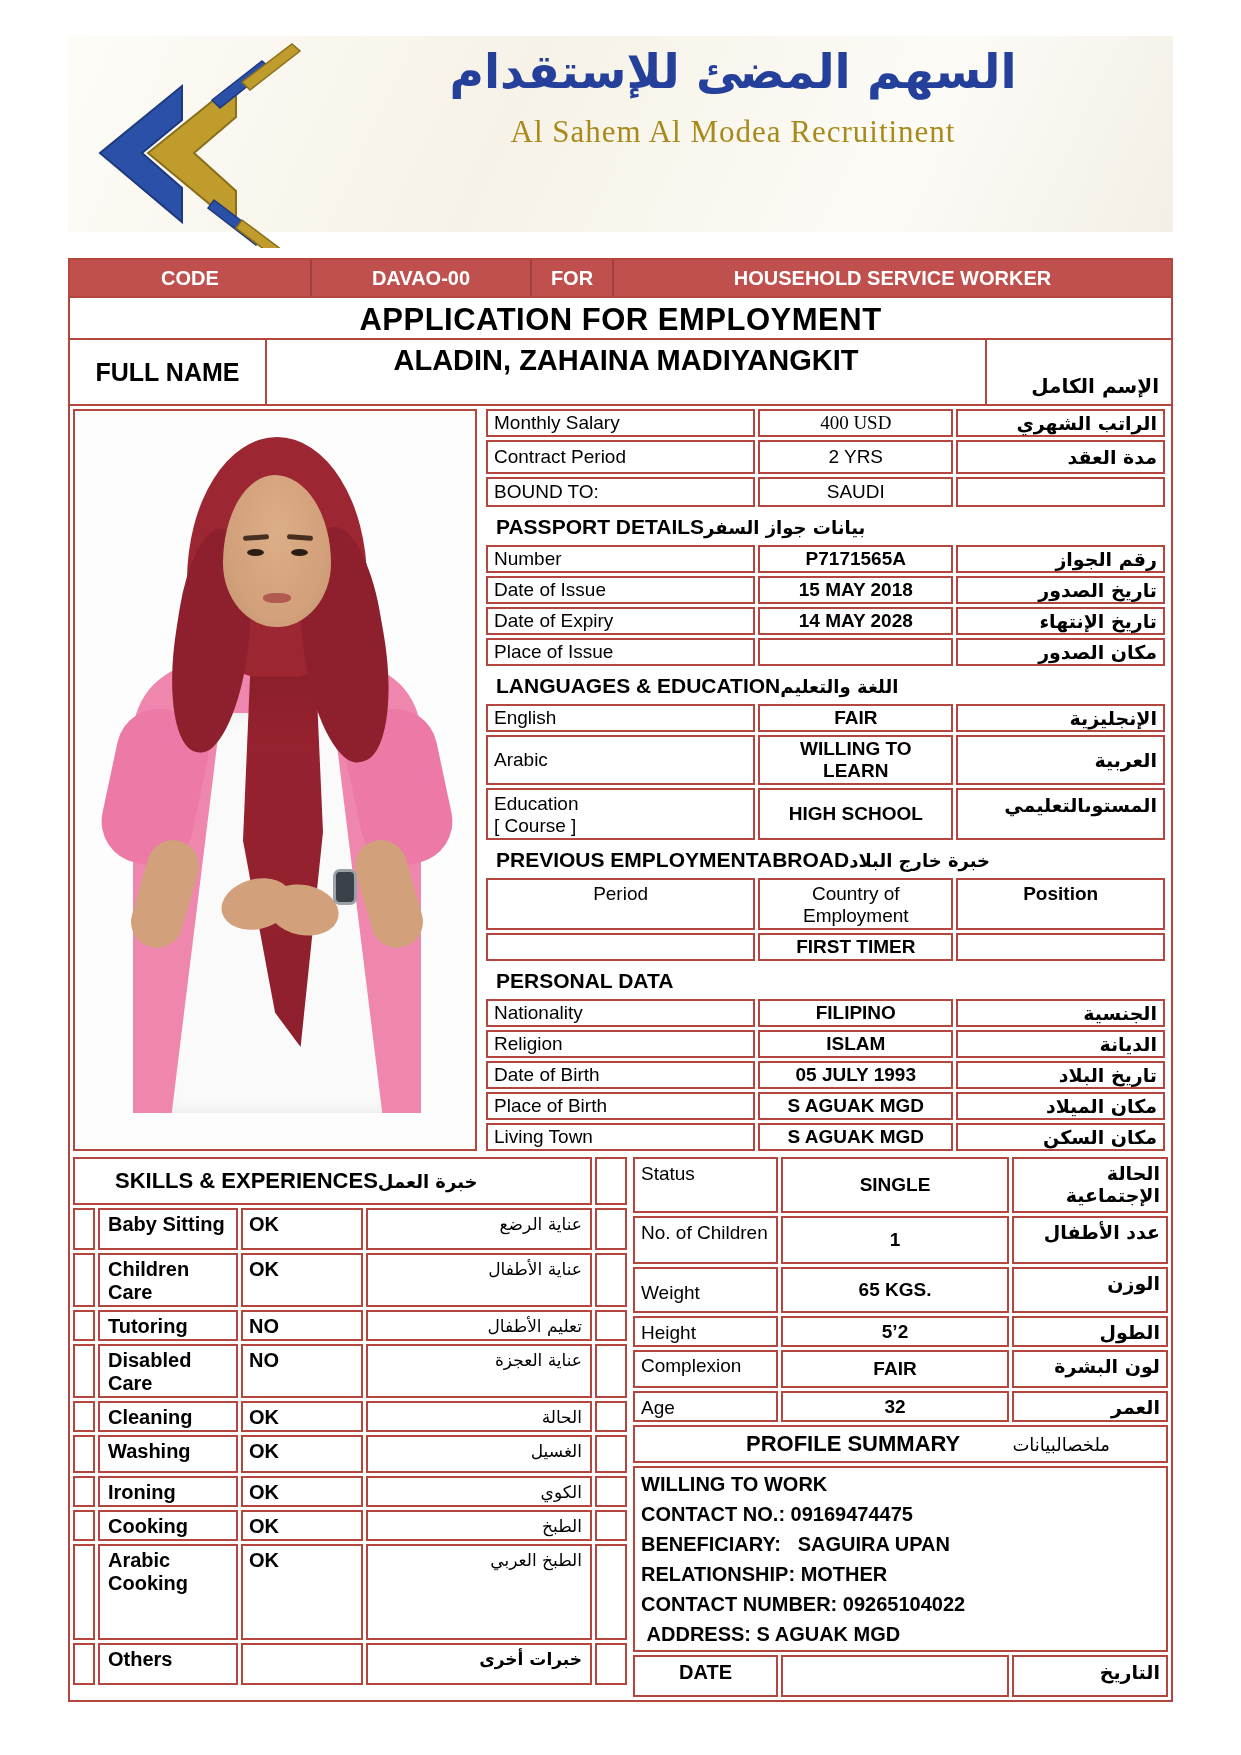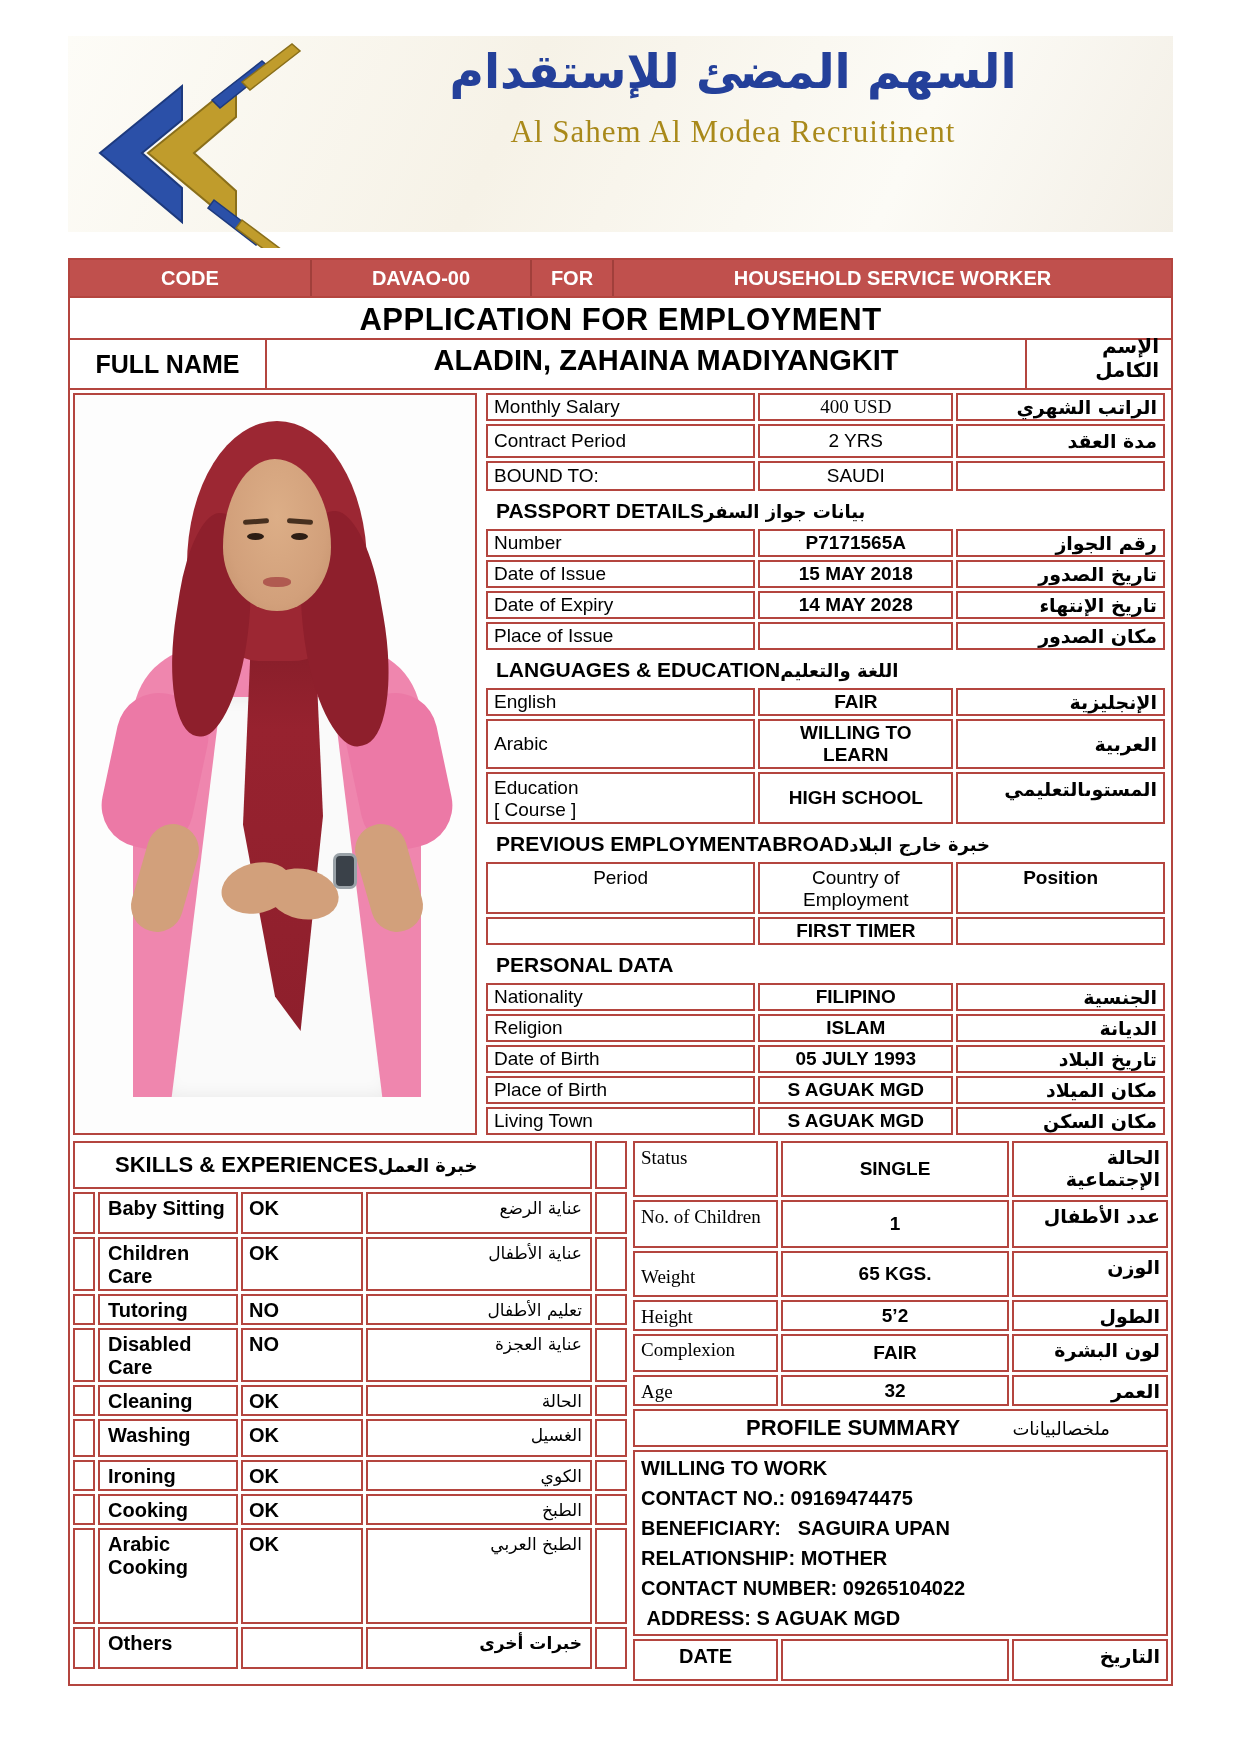--- a/index.html
+++ b/index.html
@@ -24,21 +24,21 @@
   .brand-en{font-family:"Liberation Serif",serif;font-weight:normal;font-size:31px;color:var(--gold);margin-top:14px;letter-spacing:1px;}
 
   
   .form{position:absolute;left:68px;top:258px;width:1105px;border:2px solid var(--red);}
   .band{display:flex;background:var(--band);color:#fff;font-weight:bold;font-size:20px;height:36px;line-height:36px;text-align:center;}
   .band>div{border-right:2px solid #a13f3b;}
   .band>div:last-child{border-right:none;}
   .bc1{width:242px;}.bc2{width:220px;}.bc3{width:82px;}.bc4{flex:1;}
   .title-row{border-top:2px solid var(--red);border-bottom:2px solid var(--red);height:44px;line-height:44px;
              text-align:center;font-weight:800;font-size:31px;letter-spacing:.5px;}
-  .fullname-row{display:flex;height:50px;border-bottom:2px solid var(--red);gap:40px;}
+  .fullname-row{display:flex;height:66px;border-bottom:2px solid var(--red);}
   .fn-label{width:197px;border-right:2px solid var(--red);display:flex;align-items:center;justify-content:center;
             font-weight:800;font-size:25px;}
   .fn-value{width:720px;border-right:2px solid var(--red);display:flex;align-items:flex-start;justify-content:center;
             font-weight:800;font-size:29px;padding-top:4px;}
   .fn-ar{flex:1;display:flex;align-items:flex-end;justify-content:flex-end;padding:0 12px 6px 0;}
   .arab{font-family:"DejaVu Sans",sans-serif;font-weight:bold;direction:rtl;}
 
   
   .middle{display:flex;min-height:702px;}
   .photo-cell{flex:0 0 410px;padding:3px;}
@@ -62,21 +62,21 @@
 
   
   .lower{display:flex;align-items:flex-start;}
   .lower-left{flex:0 0 560px;}
   .lower-right{flex:1;}
   .skills td.slab{font-weight:bold;font-size:20px;padding-left:8px;vertical-align:top;padding-top:3px;}
   .skills td.sval{font-weight:bold;font-size:20px;vertical-align:top;padding-top:3px;}
   .skills td.sarc{text-align:right;font-family:"DejaVu Sans",sans-serif;font-weight:normal;direction:rtl;font-size:17px;
                   vertical-align:top;padding-top:4px;padding-right:8px;}
   .skills td.skhdr{font-weight:800;font-size:22px;padding-left:40px;}
-  .status td.lab{vertical-align:top;padding-top:4px;font-family:Liberation Serif, serif;}
+  .status td.lab{vertical-align:top;padding-top:4px;}
   td.lab-bottom{vertical-align:bottom;padding-bottom:4px;}
   td.val-top{vertical-align:top;padding-top:3px;}
   .profile-hdr{display:flex;justify-content:space-between;align-items:center;}
   .profile-hdr .en{font-weight:800;font-size:22px;padding-left:105px;}
   .profile-hdr .ar{padding-right:50px;}
   td.profile-cell{vertical-align:top;padding:14px 10px 6px 88px;}
   .profile-line{font-weight:bold;font-size:20px;line-height:1.5;white-space:pre-wrap;}
 
   
   .photo div{position:absolute;}

